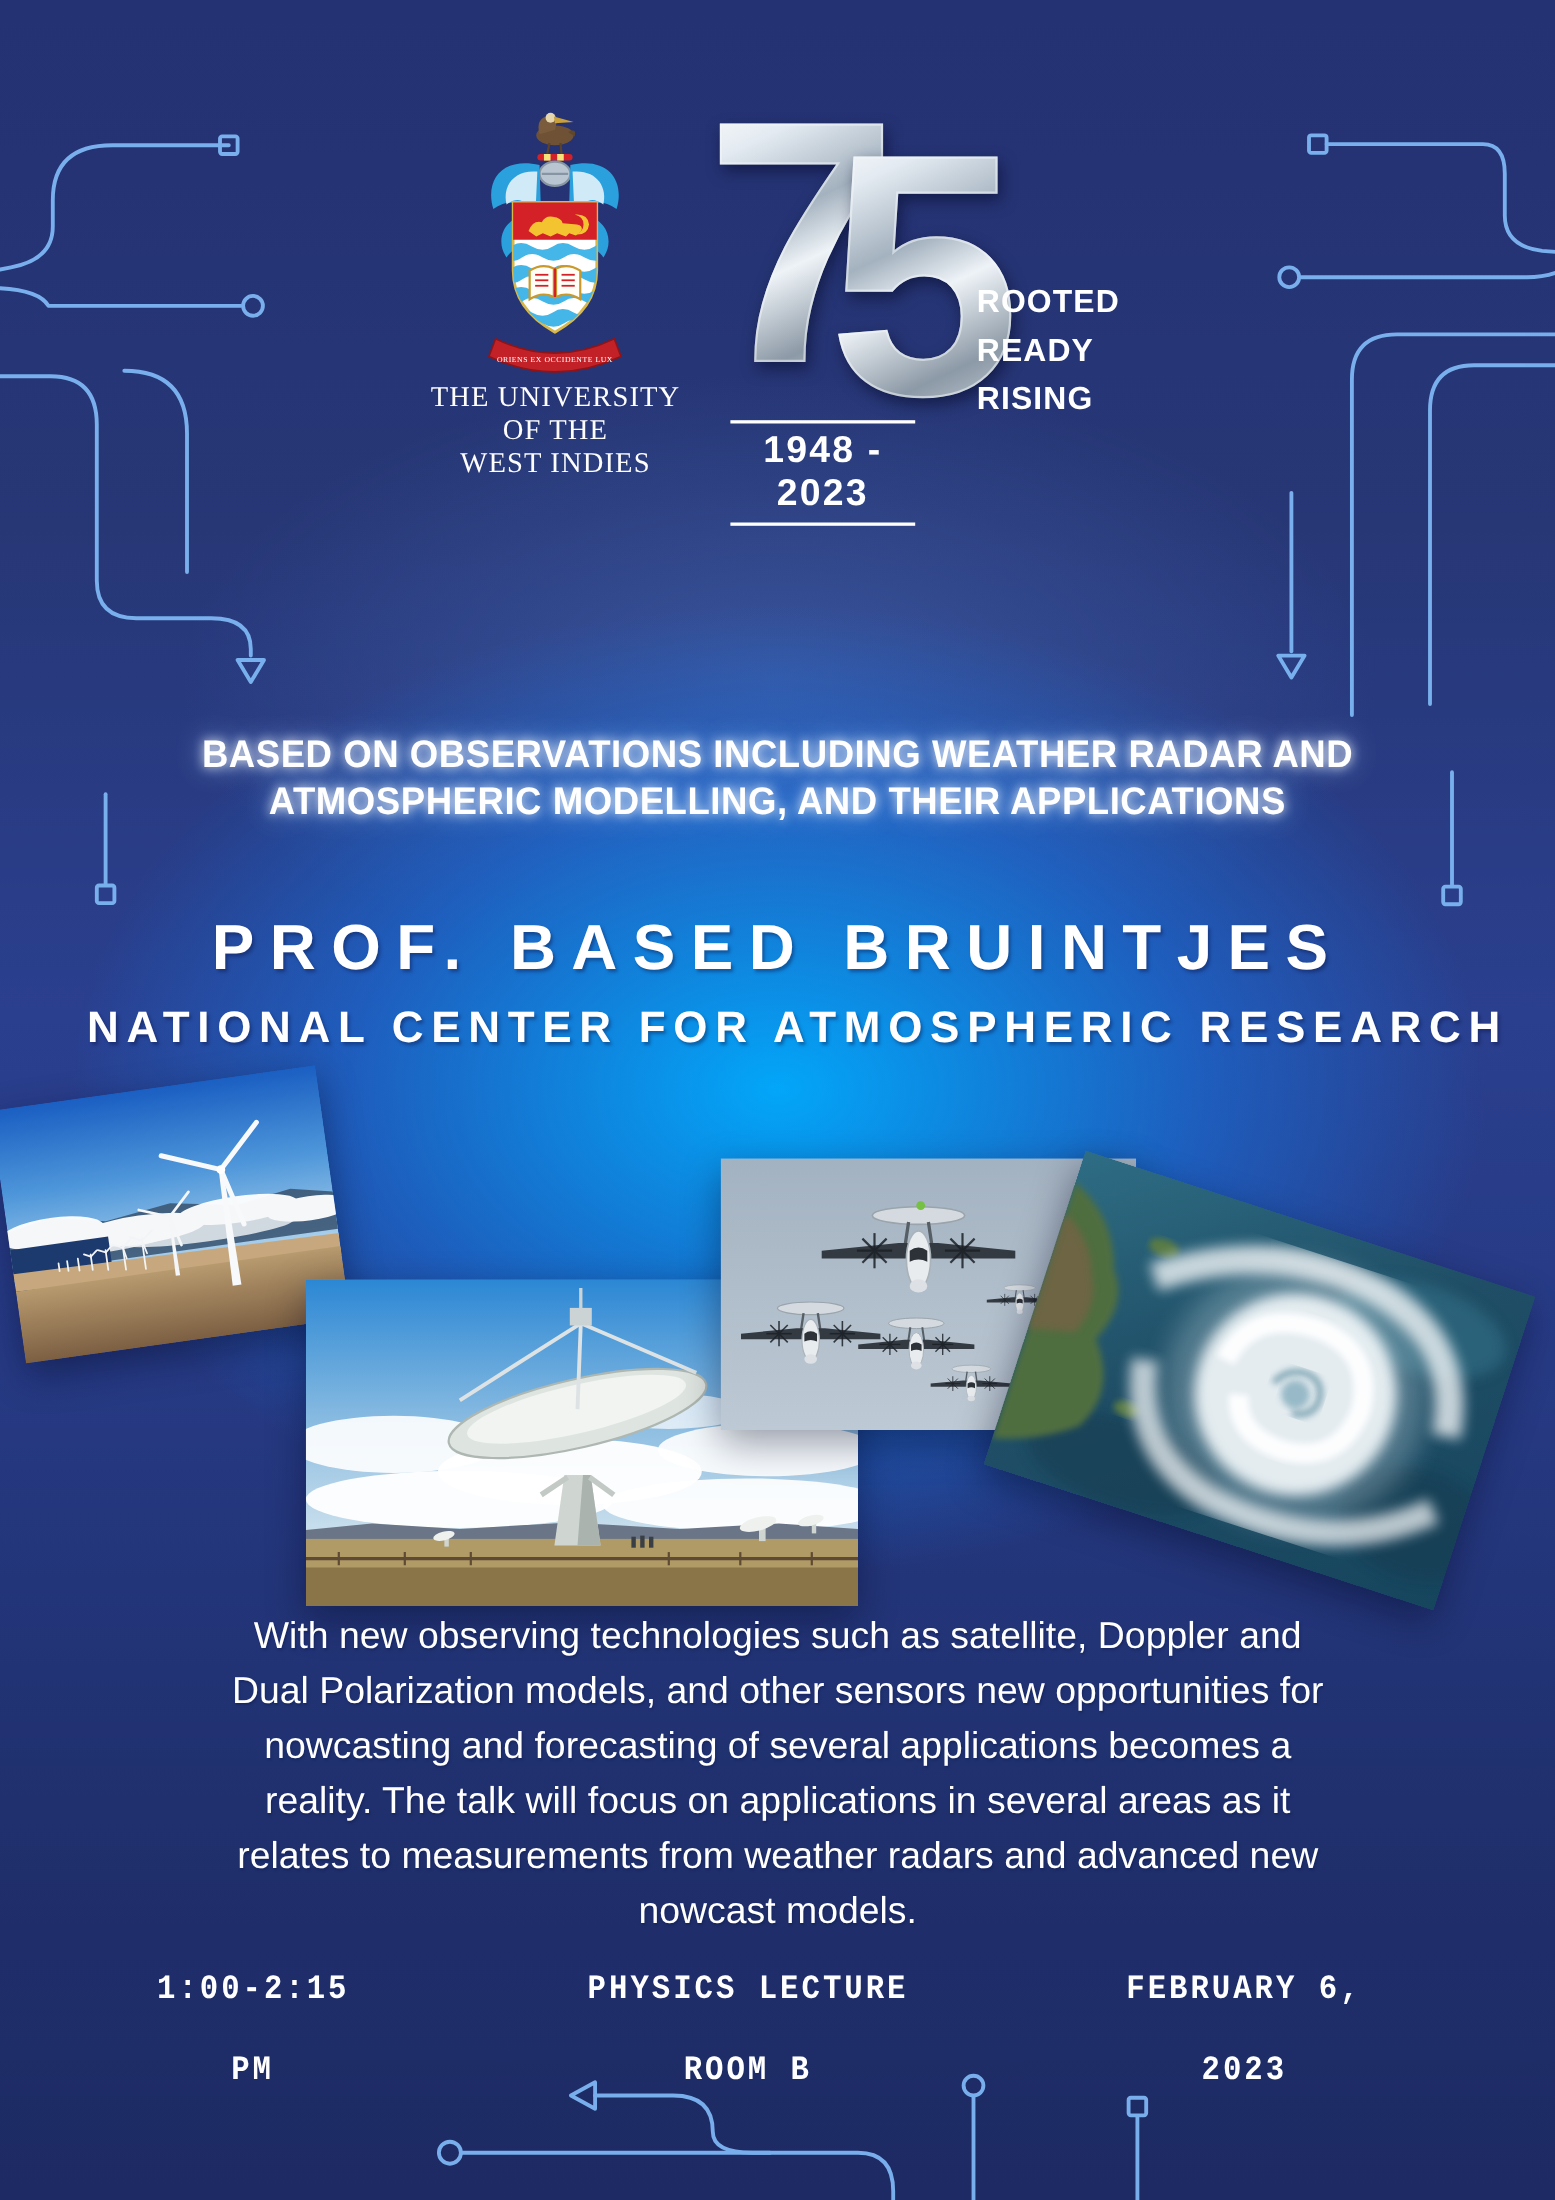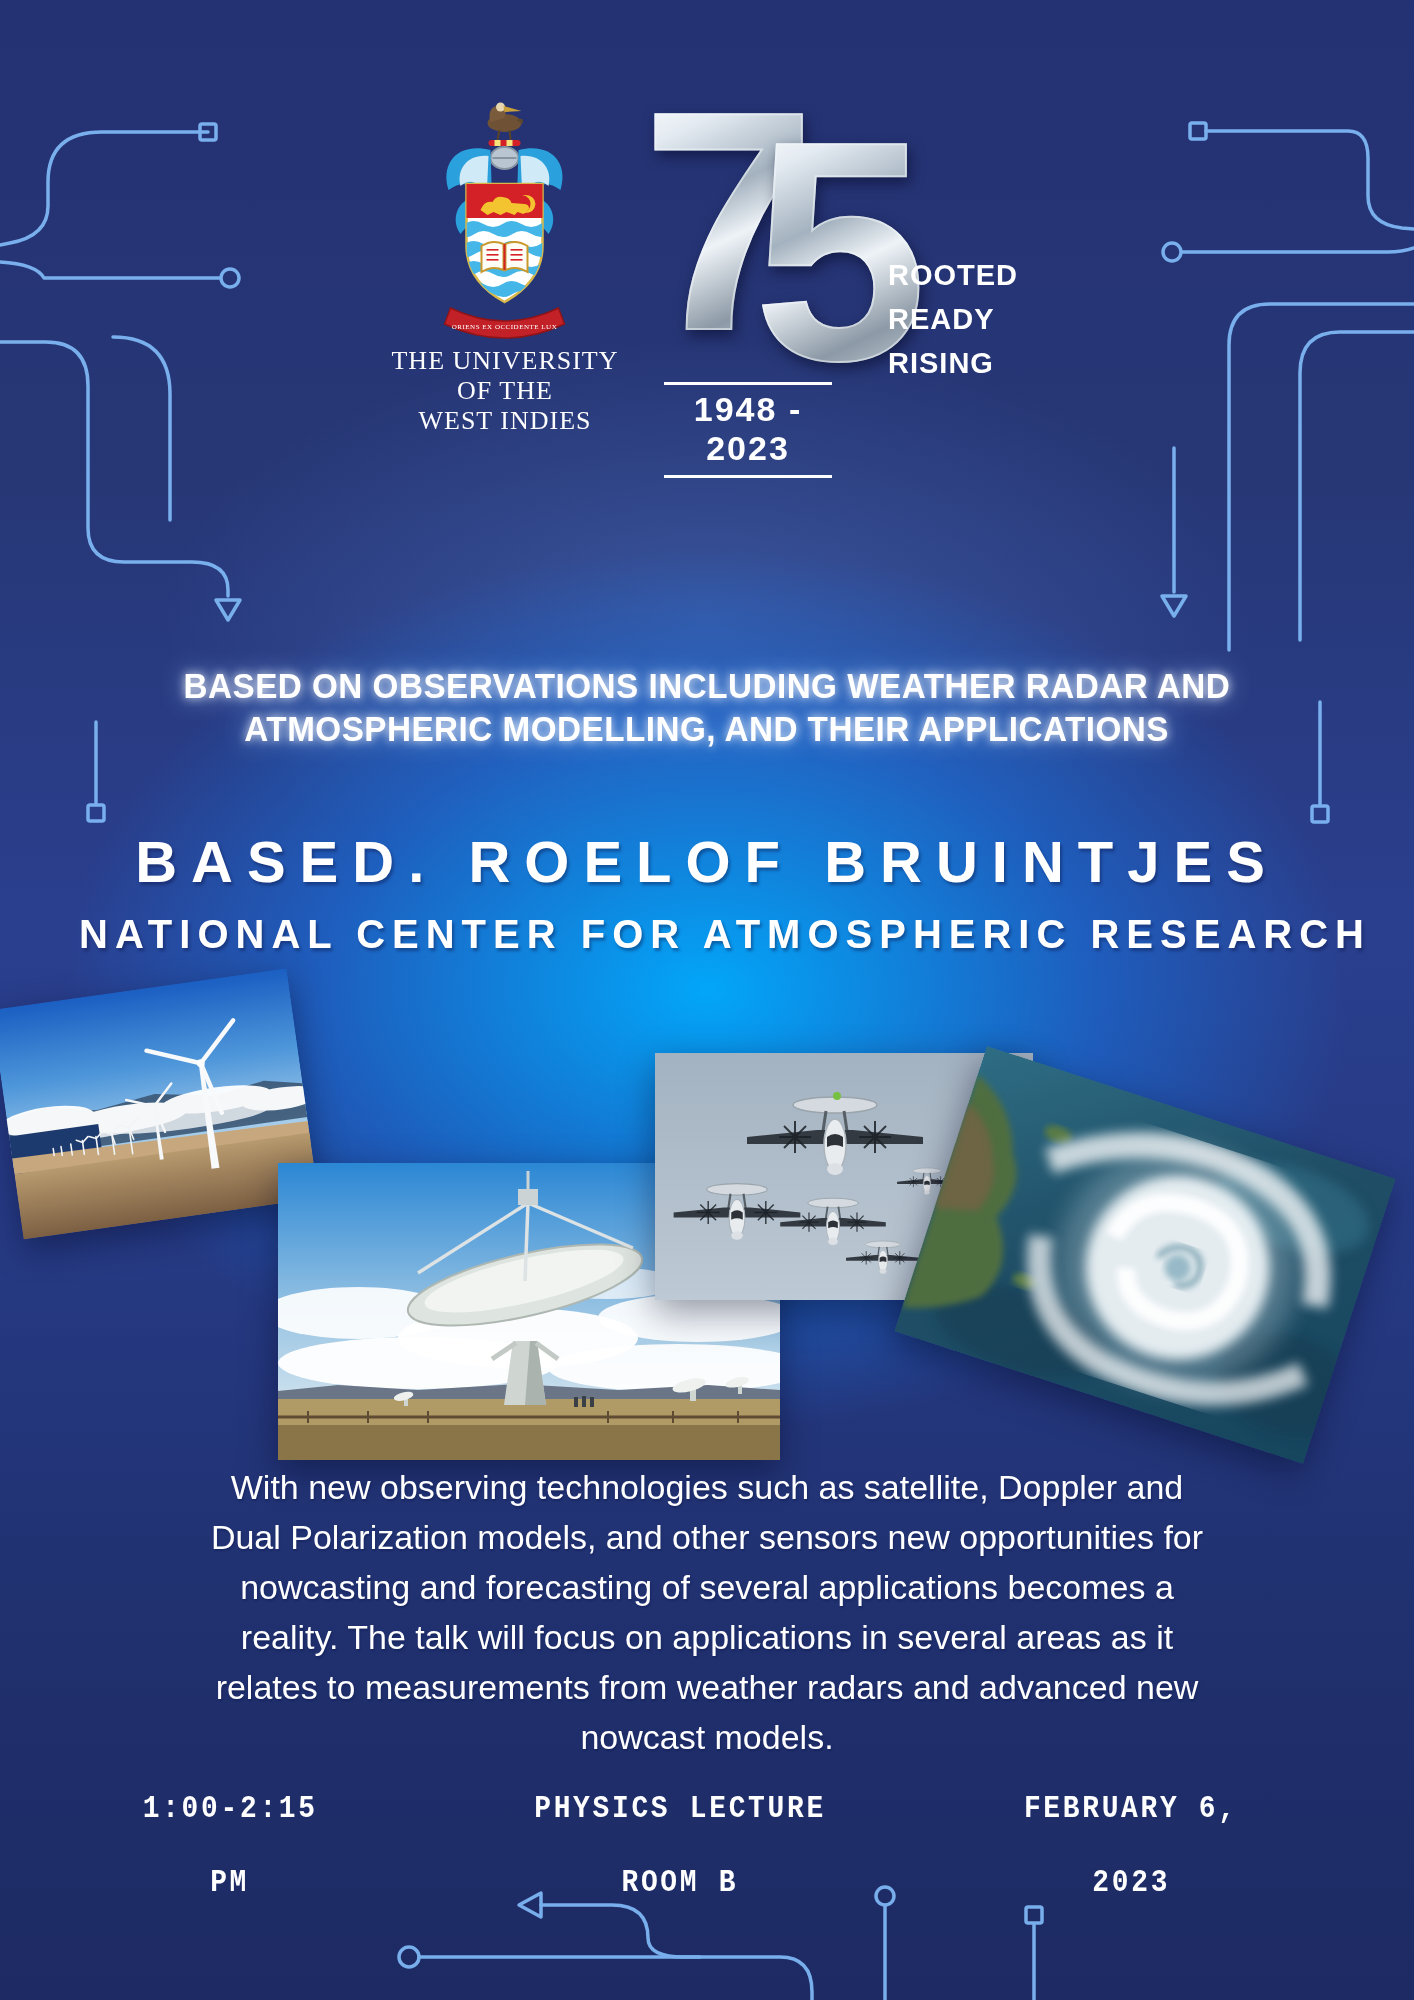--- a/index.html
+++ b/index.html
@@ -201,21 +201,21 @@
     <div>ROOTED</div>
     <div>READY</div>
     <div>RISING</div>
   </div>
 
   <div class="subtitle">
     <div class="line"><span class="cond">BASED ON OBSERVATIONS INCLUDING WEATHER RADAR AND</span></div>
     <div class="line"><span class="cond">ATMOSPHERIC MODELLING, AND THEIR APPLICATIONS</span></div>
   </div>
 
-  <div class="speaker">BASED. ROELOF BRUINTJES</div>
+  <div class="speaker">PROF. BASED BRUINTJES</div>
   <div class="affiliation">NATIONAL CENTER FOR ATMOSPHERIC RESEARCH</div>
 
   <div class="photo turbines">
     <svg width="298" height="232" viewBox="0 0 298 232">
       <defs>
         <linearGradient id="tSky" x1="0" y1="0" x2="0" y2="1">
           <stop offset="0" stop-color="#1a5fc2"></stop>
             <stop offset=".5" stop-color="#4f97da"></stop>
             <stop offset="1" stop-color="#aed2ec"></stop>
         </linearGradient>

